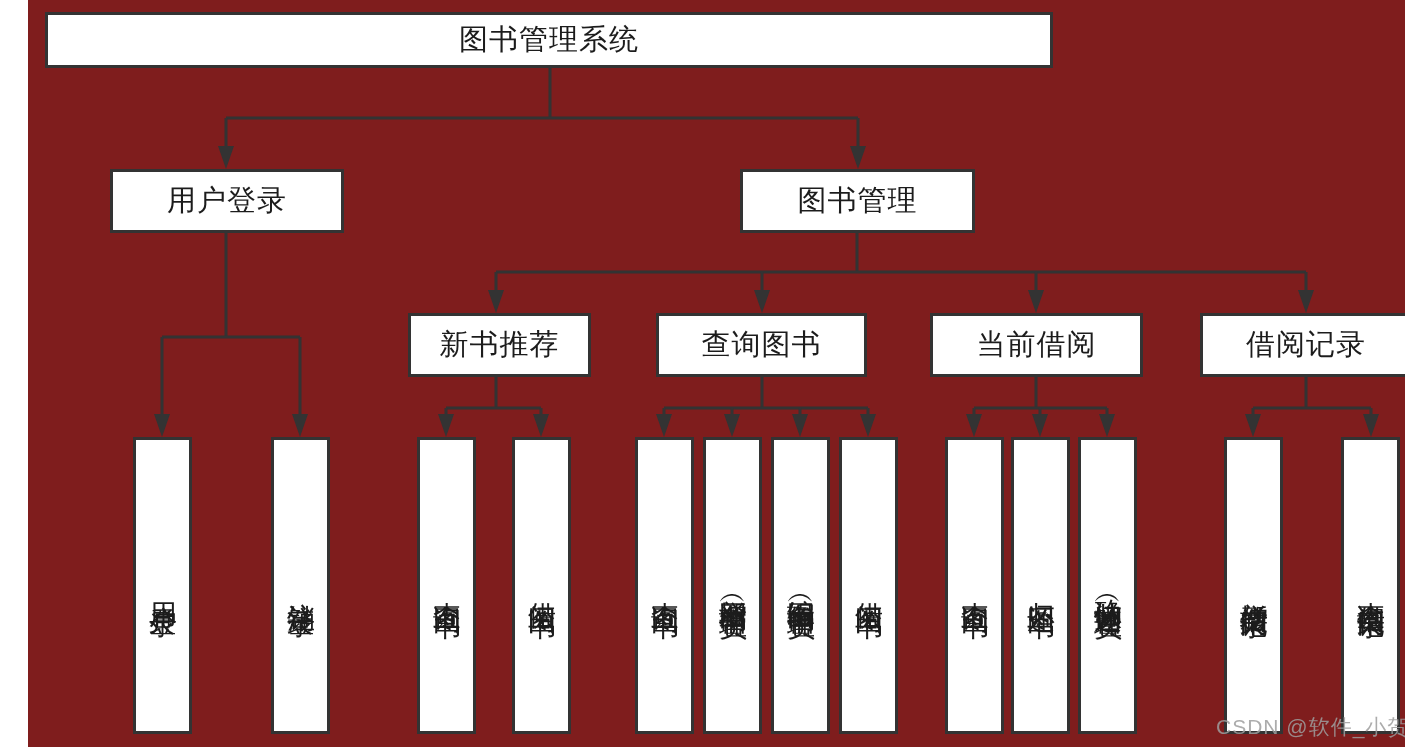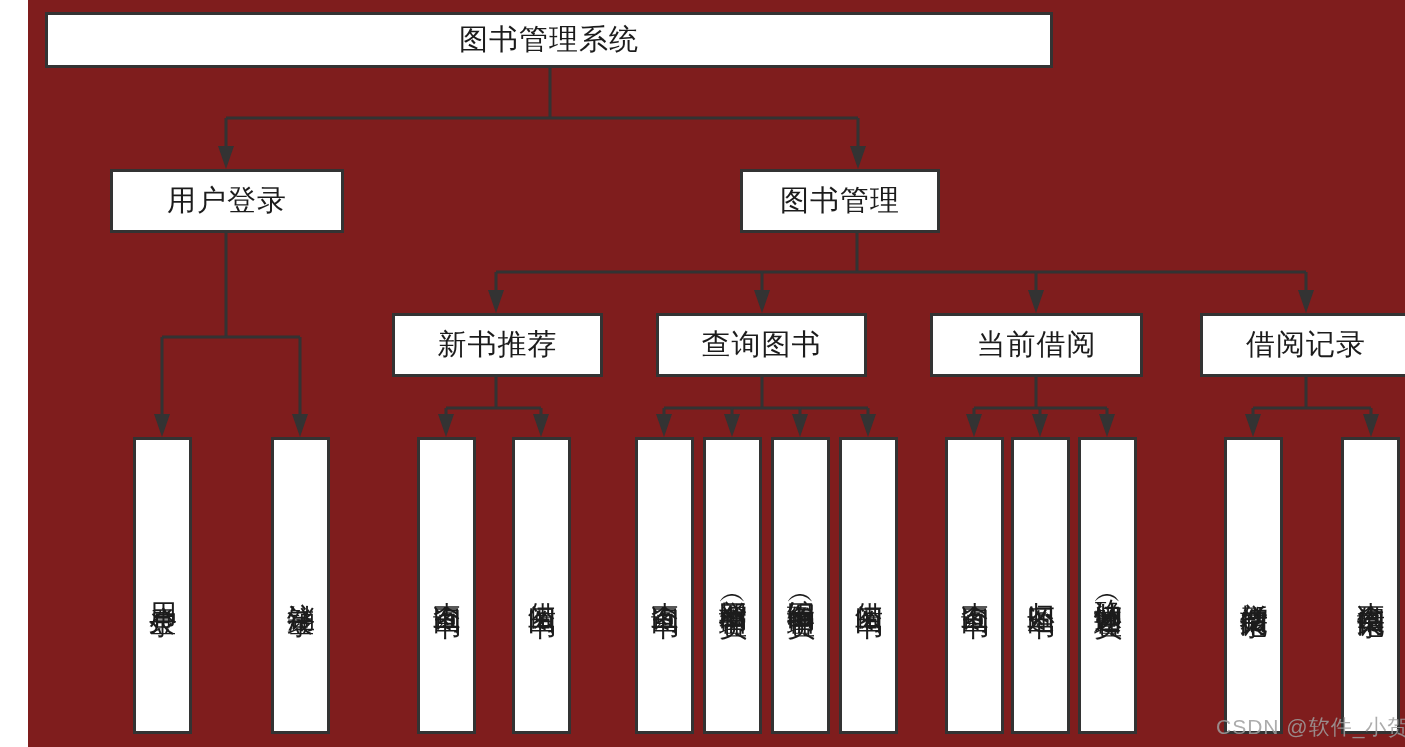--- a/index.html
+++ b/index.html
@@ -133,25 +133,25 @@
     </g>
   </svg>
 
   <div class="node hbox root">
     <span>图书管理系统</span>
   </div>
 
   <div class="node hbox lvl1" style="left:82px; width:234px;">
     <span>用户登录</span>
   </div>
-  <div class="node hbox lvl1" style="left:712px; width:200px;">
+  <div class="node hbox lvl1" style="left:712px; width:235px;">
     <span>图书管理</span>
   </div>
 
-  <div class="node hbox lvl2" style="left:364px; width:211px;">
+  <div class="node hbox lvl2" style="left:380px; width:183px;">
     <span>新书推荐</span>
   </div>
   <div class="node hbox lvl2" style="left:628px; width:211px;">
     <span>查询图书</span>
   </div>
   <div class="node hbox lvl2" style="left:902px; width:213px;">
     <span>当前借阅</span>
   </div>
   <div class="node hbox lvl2" style="left:1172px; width:212px;">
     <span>借阅记录</span>

